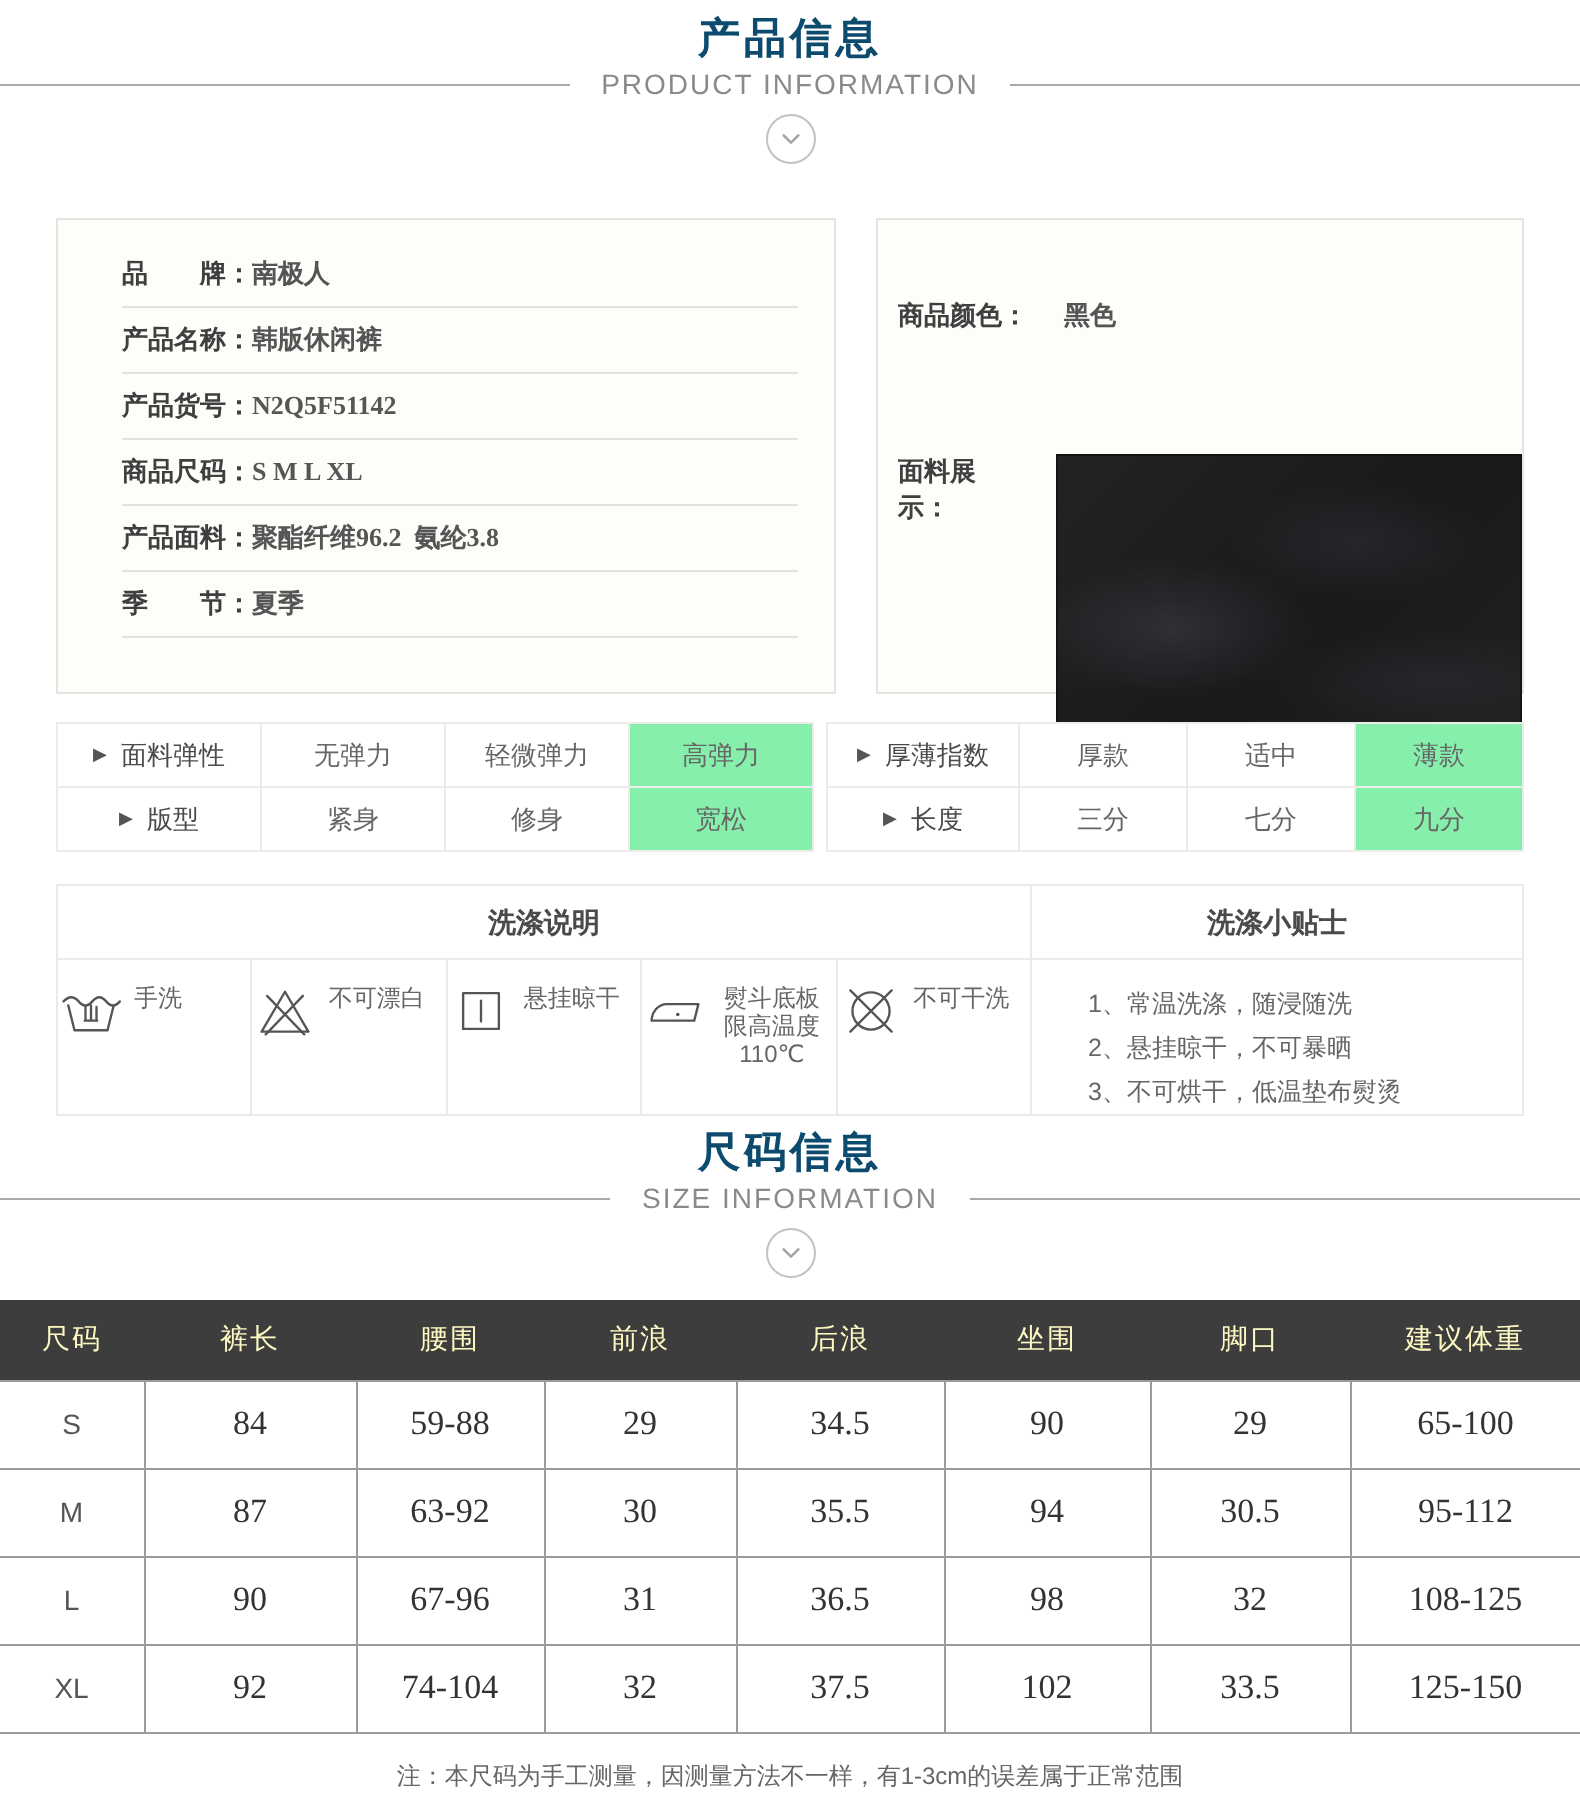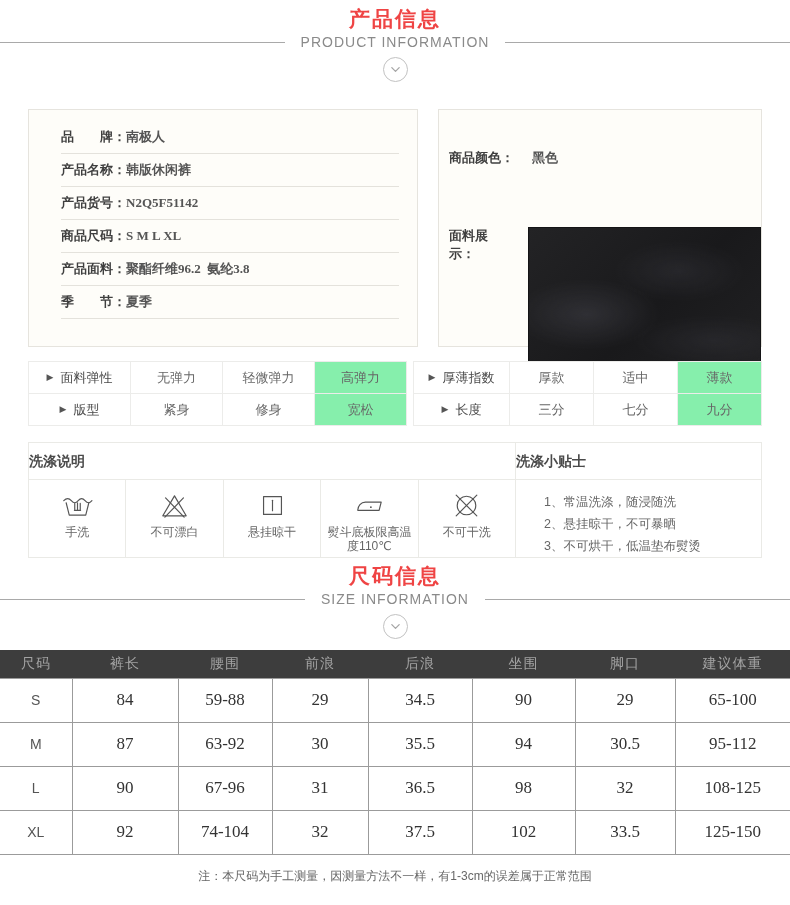--- a/index.html
+++ b/index.html
@@ -6,21 +6,21 @@
   html,body { margin:0; padding:0; background:#fff; }
   .page {
     position:relative; width:790px; height:905px; overflow:hidden;
     background:#fff; color:#4a4a4a;
     font-family:"Liberation Sans","DejaVu Sans",sans-serif;
   }
   
   .sec-header { text-align:center; }
   .sec-header.first { padding-top:5px; }
   .sec-header.size { margin-top:4px; }
-  .sec-title { margin:0; font-size:21px; font-weight:bold; color:#ef4444; letter-spacing:2px; }
+  .sec-title { margin:0; font-size:21px; font-weight:bold; color:#0c4a6e; letter-spacing:2px; }
   .sub-row { display:flex; align-items:center; margin-top:1px; }
   .hline { flex:1; height:1px; background:#a9a9a9; }
   .subtitle { padding:0 16px; font-size:14px; color:#8a8a8a; letter-spacing:1px; }
   .chev { margin:7px auto 0; width:25px; height:25px; border:1px solid #c2c2c2; border-radius:50%;
           display:flex; align-items:center; justify-content:center; background:#fff; }
   
   .boxes { display:flex; gap:20px; margin:27px 28px 0;font-weight:bold; }
   .box { border:1px solid #e6e4de; background:#fefdf9; height:238px; }
   .box.details { width:390px; padding:11px 18px 0 32px; }
   .field-row { height:33px; line-height:32px; border-bottom:1px solid #e4e2dc; display:flex; font-size:13px; white-space:pre; }
@@ -46,33 +46,33 @@
   .attr-grid.g1 { grid-template-columns:96px 84px 84px 84px; }
   .attr-cell { height:32px; line-height:31px; text-align:center; font-size:13px; color:#666;
                border-right:1px solid #ececea; border-bottom:1px solid #ececea; background:#fff; }
   .attr-cell.attr-name { color:#4a4a4a; display:flex; align-items:center; justify-content:center; gap:7px; }
   .arrow { font-size:9px; color:#555; line-height:1; }
   .attr-cell.sel { background:#86efac; }
   
   .wash { display:flex; margin:16px 28px 0; border:1px solid #eaeae6; }
   .wash-left { width:487px; border-right:1px solid #eaeae6; }
   .wash-right { flex:1; }
-  .wash-head { height:37px; line-height:37px; font-size:14px; font-weight:bold;
+  .wash-head { height:37px; line-height:37px; text-align:center; font-size:14px; font-weight:bold;
                color:#4a4a4a; border-bottom:1px solid #eaeae6; }
   .wash-icons { display:flex; height:77px; }
-  .wash-cell { flex:1; border-right:1px solid #eaeae6; display:flex; flex-direction:column;
-               align-items:center; padding-top:9px; overflow:hidden; }
+  .wash-cell { flex:1; border-right:1px solid #eaeae6; display:flex; flex-direction:row;
+               padding-top:9px; overflow:hidden; }
   .wash-cell:last-child { border-right:none; }
   .wicon { width:33px; height:33px; flex:none; }
   .wlabel { font-size:12px; color:#666; margin-top:3px; text-align:center; line-height:14px; padding:0 5px; }
   .wash-tips { padding:11px 0 0 28px; font-size:12.5px; color:#666; }
   .tip { line-height:22px; }
   
   .size-table { width:790px; border-collapse:collapse; table-layout:fixed; margin-top:11px; }
-  .size-table th { background:#3d3d3d; color:#a3a3a3; font-size:14px; font-weight:normal; height:28px; letter-spacing:1px; }
+  .size-table th { background:#3d3d3d; color:#fef9c3; font-size:14px; font-weight:normal; height:40px; letter-spacing:1px; }
   .size-table td { border:1px solid #9b9b9b; height:44px; text-align:center; font-size:17px; color:#333;
                    font-family:"Liberation Serif","DejaVu Serif",serif; background:#fff; }
   .size-table td:first-child { border-left:none; font-size:14px; color:#555;
                    font-family:"Liberation Sans","DejaVu Sans",sans-serif; }
   .size-table td:last-child { border-right:none; }
   .note { text-align:center; font-size:12px; color:#666; margin-top:13px; }
   svg { display:block; }
 </style>
 </head>
 <body>

